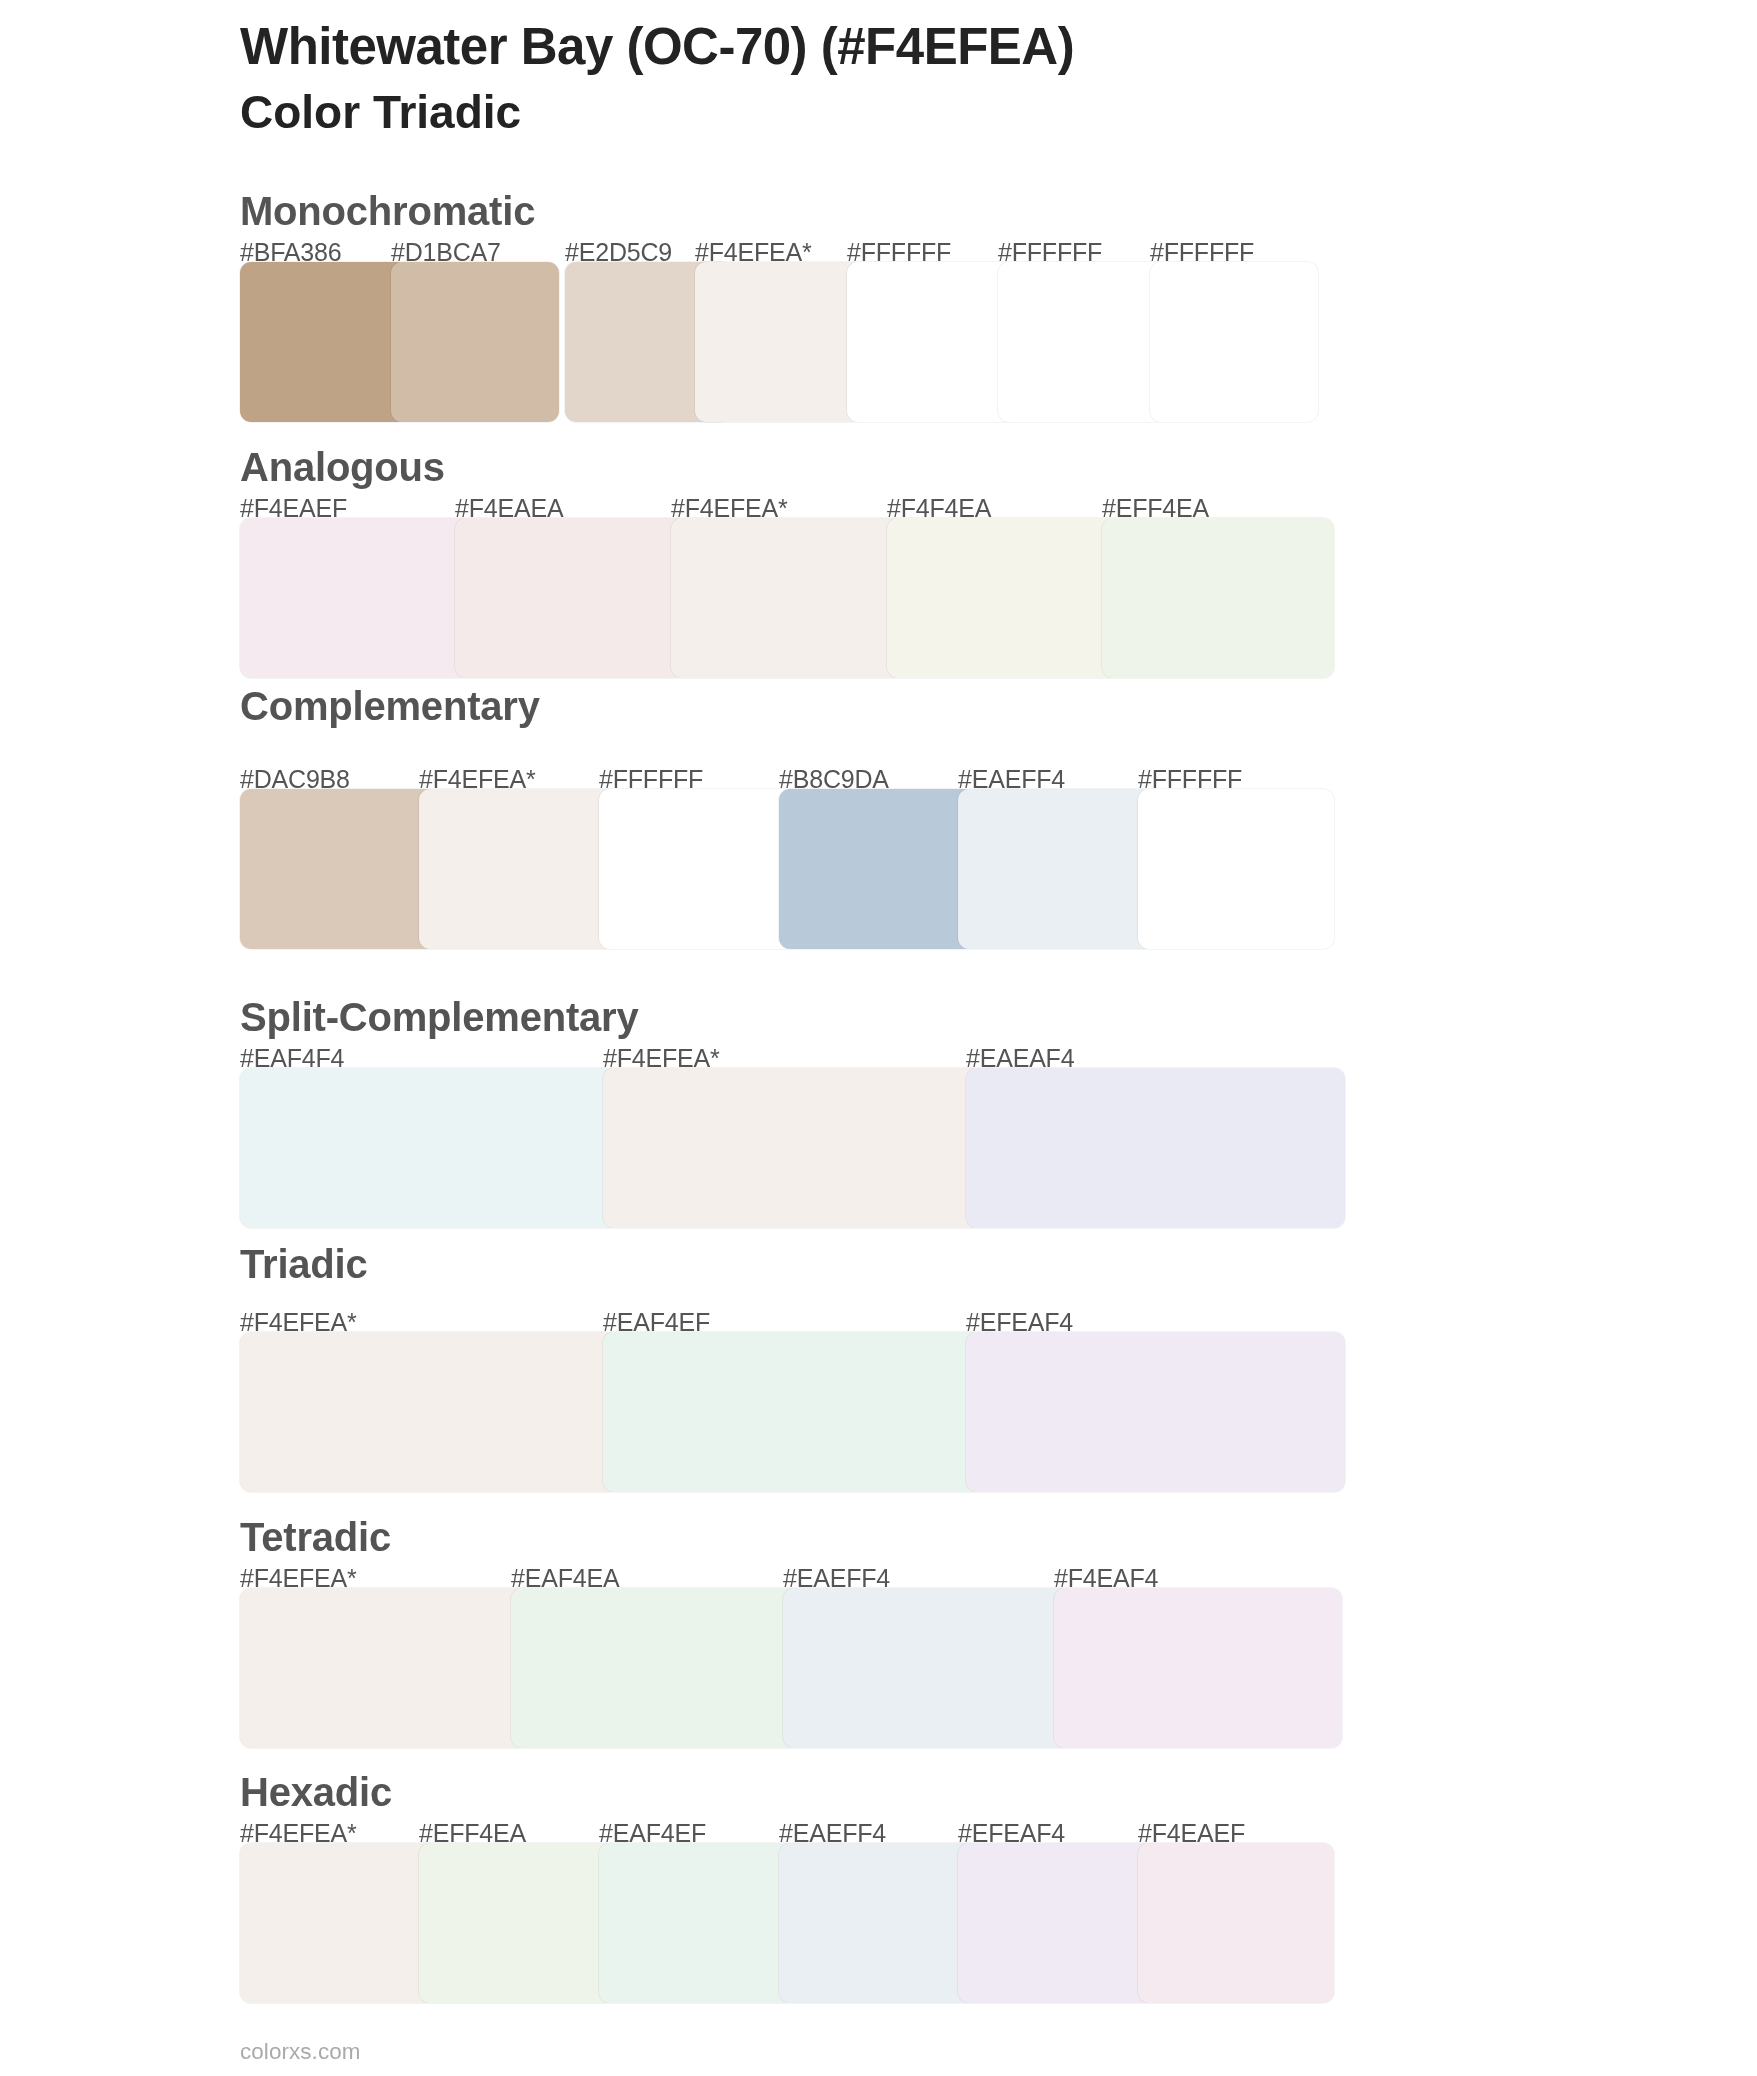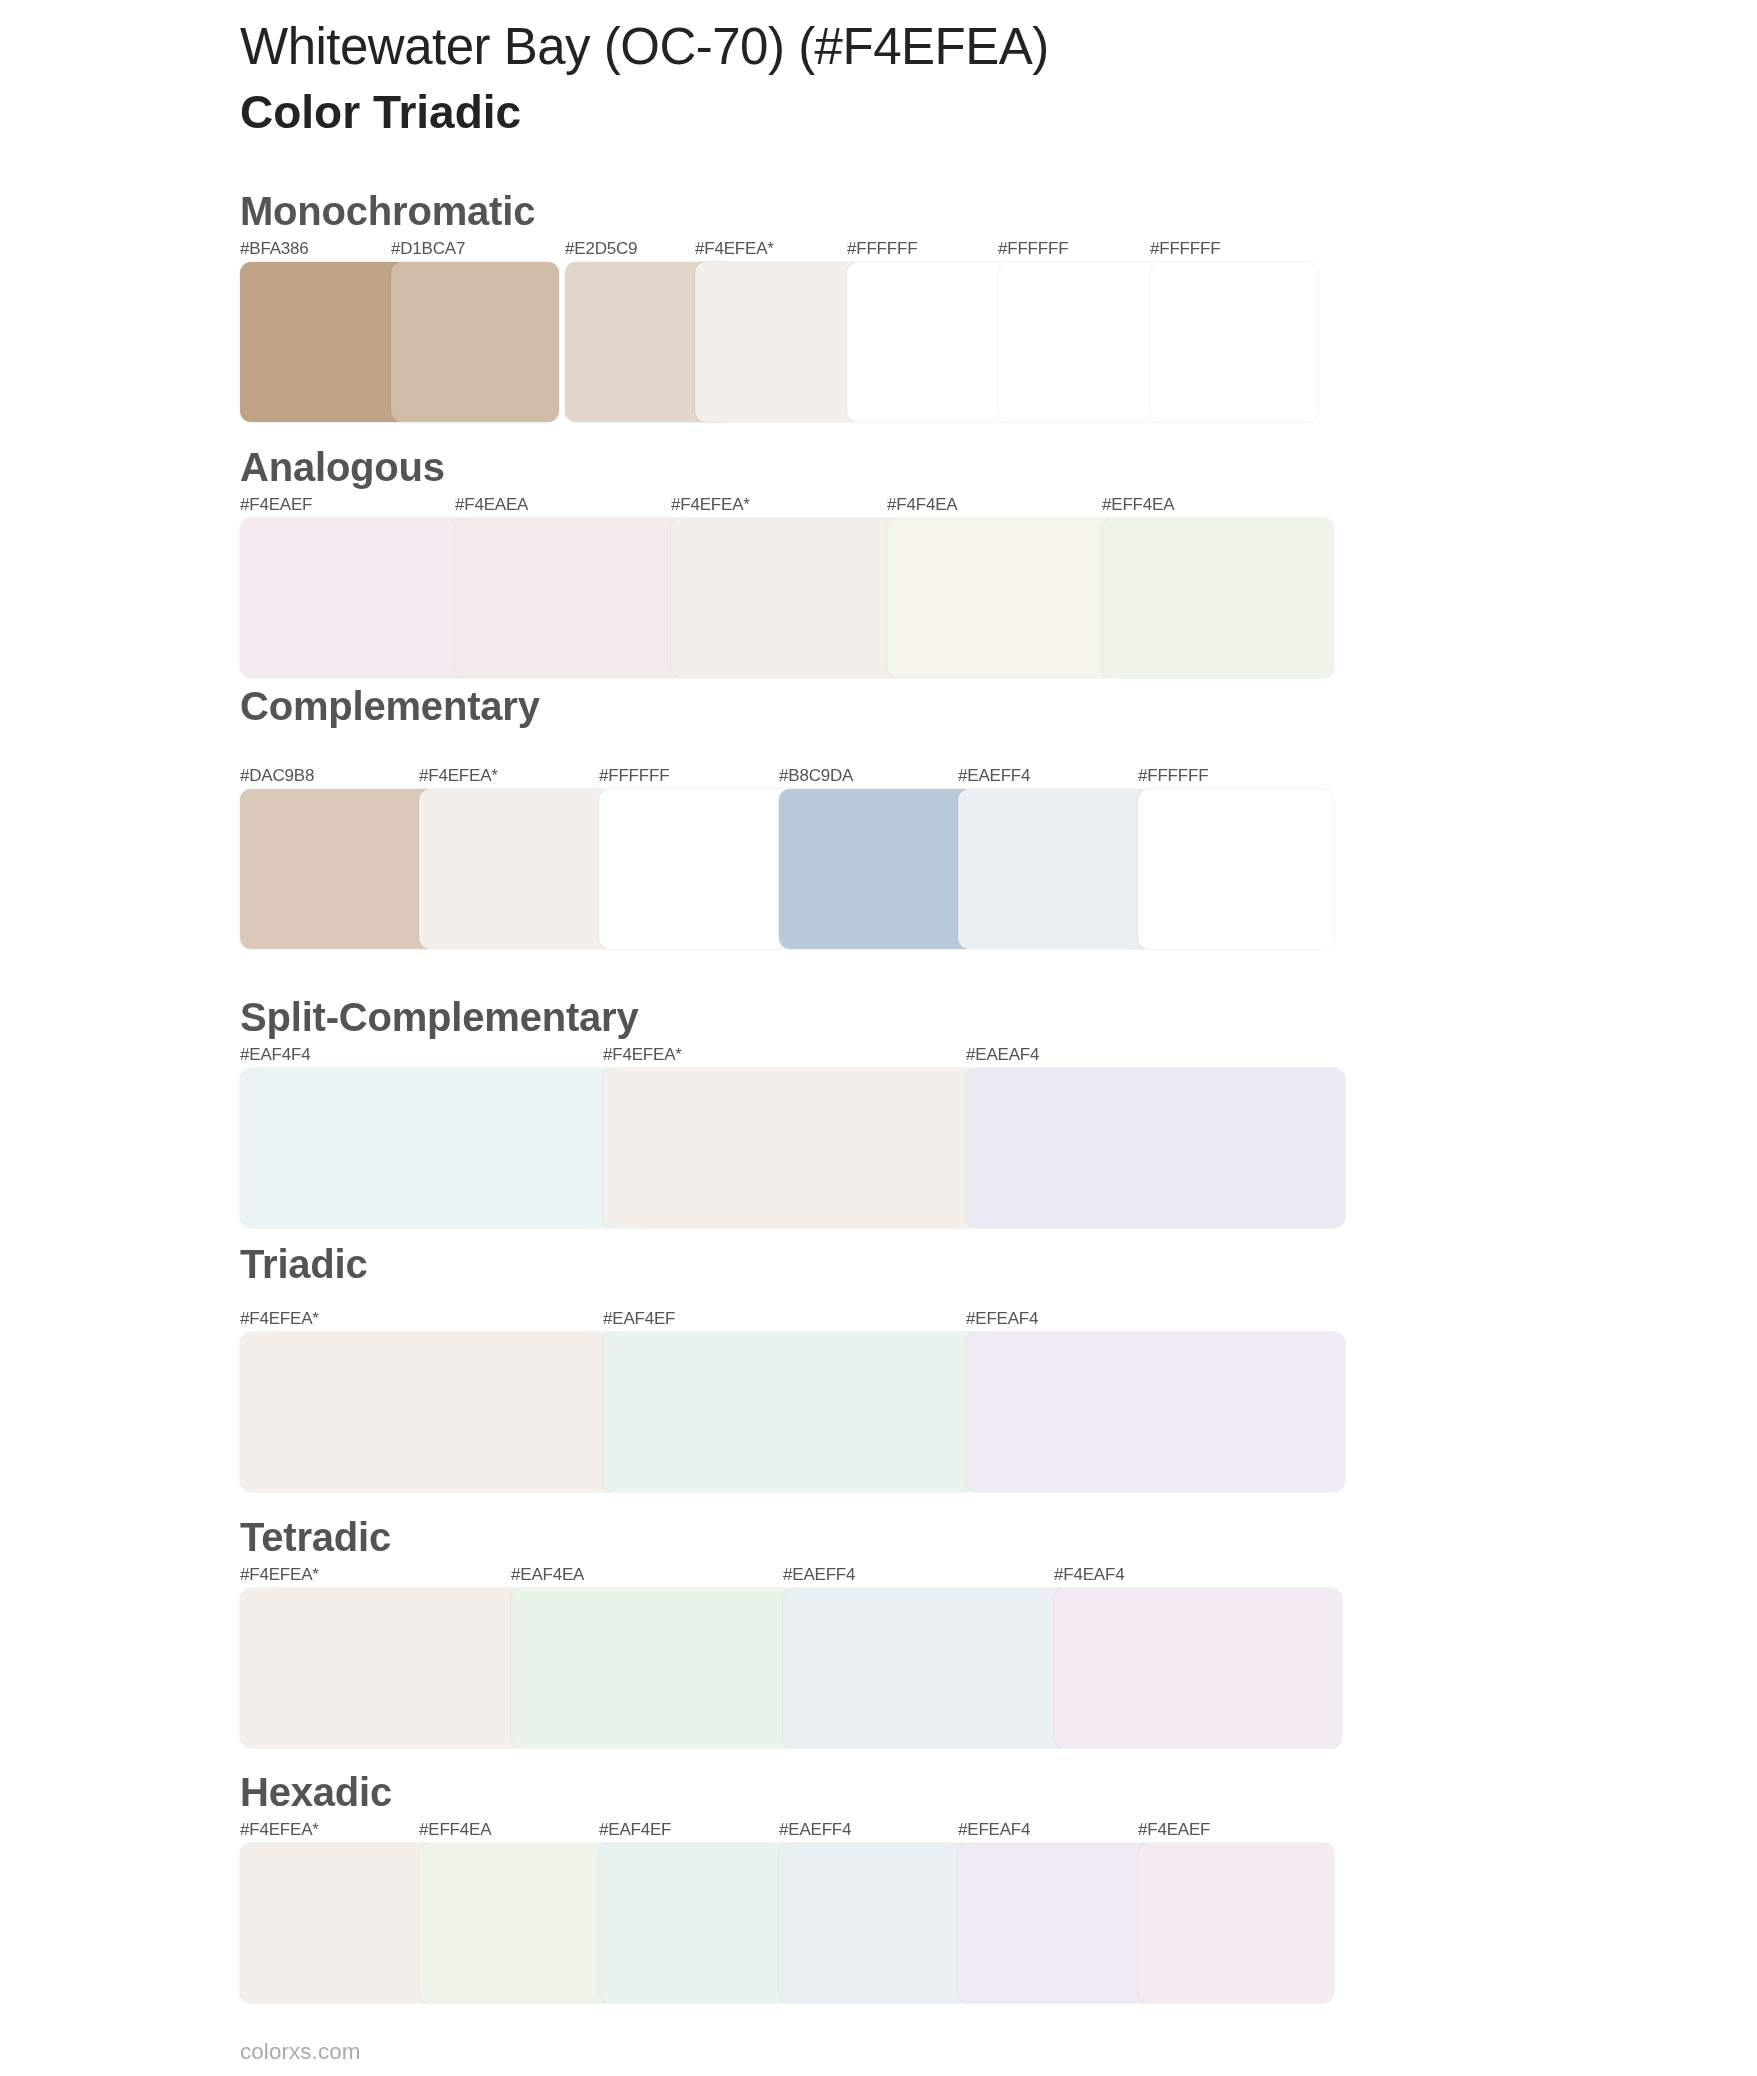--- a/index.html
+++ b/index.html
@@ -6,24 +6,24 @@
   html,body{margin:0;padding:0;}
   body{
     width:1757px;height:2077px;background:#ffffff;
     font-family:"Liberation Sans",sans-serif;
     overflow:hidden;
   }
   #page{position:relative;width:1757px;height:2077px;background:#ffffff;}
 
   .txt{position:absolute;left:240px;margin:0;padding:0;white-space:nowrap;line-height:1;transform:translateZ(0);}
 
-  .title    {font-size:51px;font-weight:400;color:#232323;letter-spacing:-0.5px;top:21px;}
+  .title    {font-size:51px;font-weight:700;color:#232323;letter-spacing:-0.5px;top:21px;}
   .subtitle {font-size:46px;font-weight:700;color:#232323;letter-spacing:0px;top:89px;}
   .sec-title{font-size:40px;font-weight:700;color:#545454;letter-spacing:-0.2px;}
-  .swatch-label{font-size:17px;font-weight:400;color:#545454;letter-spacing:-0.2px;}
+  .swatch-label{font-size:25px;font-weight:400;color:#545454;letter-spacing:-0.2px;}
   .footer   {font-size:22.4px;font-weight:400;color:#aaaaaa;letter-spacing:0.1px;top:2041px;}
 
   .scheme,.label-row,.swatch-row{position:absolute;left:0;top:0;width:1757px;height:0;}
 
   .swatch{
     position:absolute;height:160px;border-radius:11.2px;
     box-sizing:border-box;
     box-shadow:0 0 0 0.8px rgba(0,0,0,0.062);
   }
 

